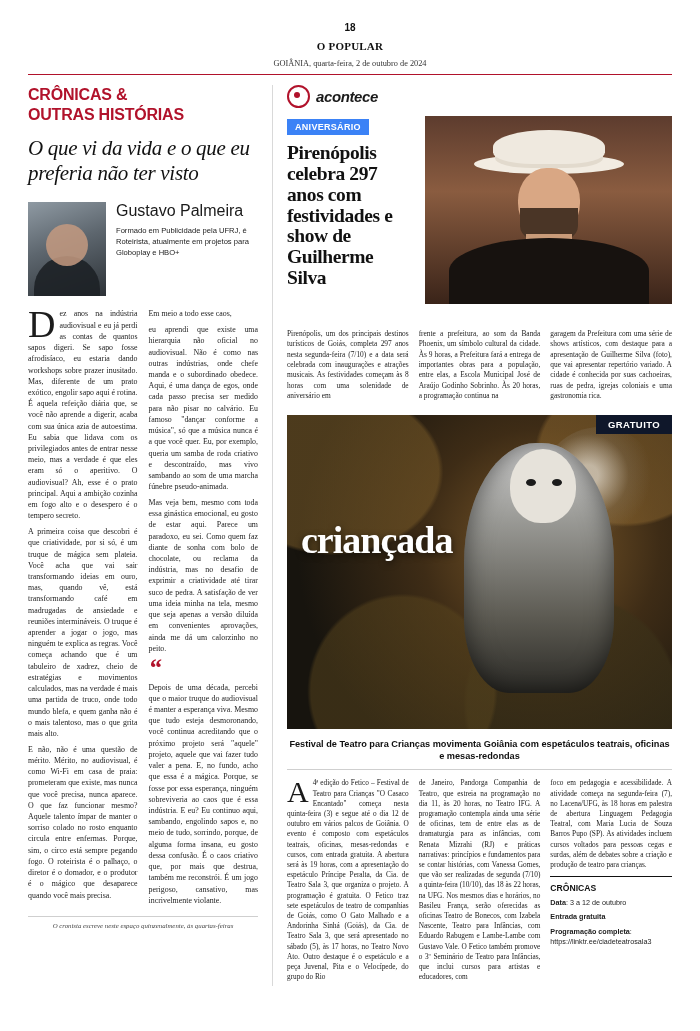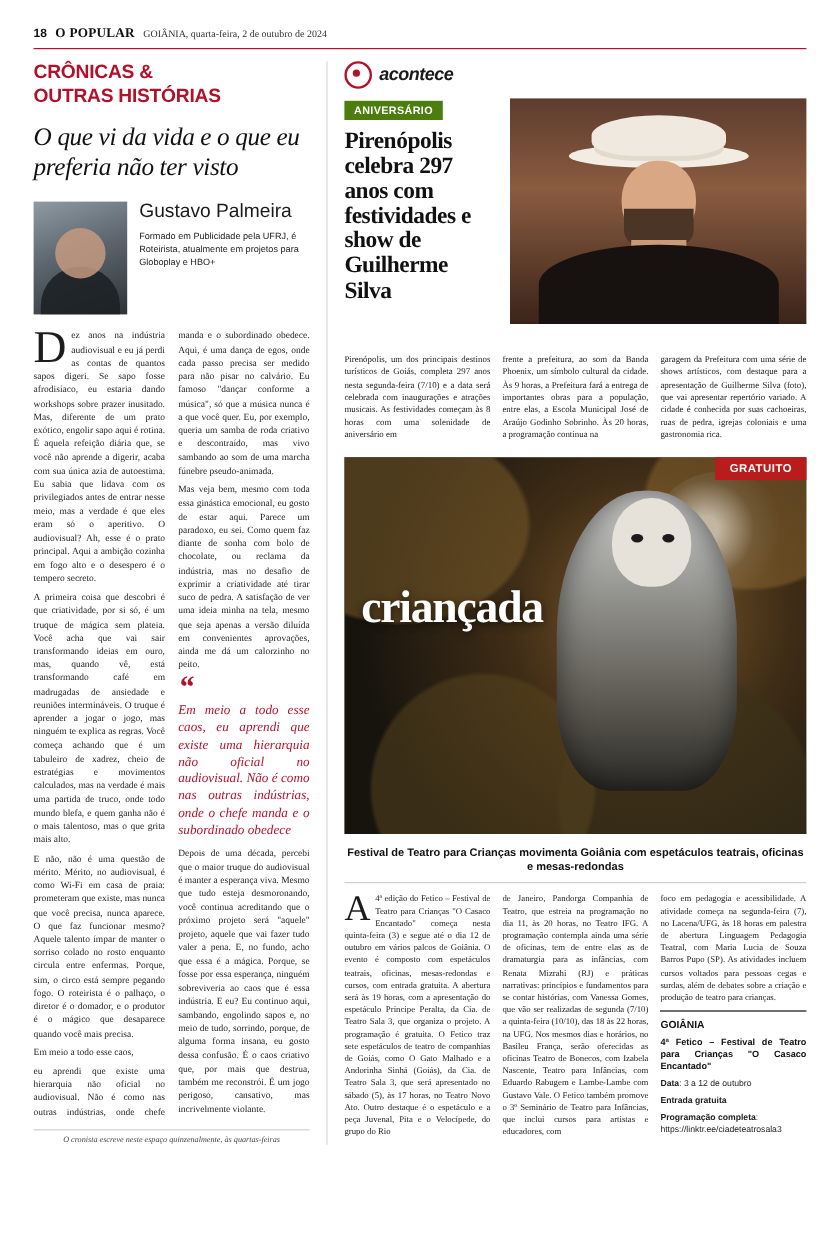--- a/index.html
+++ b/index.html
@@ -11,20 +11,21 @@
     overflow:hidden;
     position:relative;
   }
   .page { position:relative; width:700px; height:1031px; box-sizing:border-box; padding:0 28px; }
 
   
   .masthead {
     display:flex; align-items:center; gap:7px;
     padding:22px 0 6px 0;
     border-bottom:1.2px solid #b1122b;
+    flex-direction:column;
   }
   .masthead .pg { font-family:"Liberation Sans", sans-serif; font-weight:bold; font-size:10px; color:#111; }
   .masthead .brand { font-family:"Liberation Serif", serif; font-weight:bold; font-size:11px; color:#111; letter-spacing:.2px; }
   .masthead .dateline { font-family:"Liberation Serif", serif; font-size:8.3px; color:#333; }
 
   .body-grid { display:flex; gap:0; padding-top:10px; }
   .col-left { width:245px; padding-right:14px; box-sizing:border-box; border-right:.8px solid #d9d9d9; }
   .col-right { width:399px; padding-left:14px; box-sizing:border-box; }
 
   
@@ -69,21 +70,21 @@
 
   
   .acontece-bar { display:flex; align-items:center; gap:6px; margin-bottom:8px;font-style:italic; }
   .acontece-logo { width:19px; height:19px; border-radius:50%; border:2px solid #b1122b; position:relative; }
   .acontece-logo::after { content:""; position:absolute; left:4.5px; top:4.5px; width:6px; height:6px; border-radius:50%; background:#b1122b; }
   .acontece-word { font-family:"Liberation Sans", sans-serif; font-size:15px; font-weight:bold; color:#1a1a1a; letter-spacing:-.4px; }
 
   .top-block { display:flex; gap:10px; }
   .top-left { width:128px; flex:none; }
   .tag {
-    display:inline-block; background:#4d7c0f; color:#fff;
+    display:inline-block; background:#3b82f6; color:#fff;
     font-family:"Liberation Sans", sans-serif; font-weight:bold; font-size:9px;
     padding:3px 8px; letter-spacing:.3px;
   }
   .headline-right {
     font-family:"Liberation Serif", serif; font-weight:bold;
     font-size:19.5px; line-height:1.07; margin-top:8px; color:#111; letter-spacing:-.4px;
   }
   .photo-guilherme {
     flex:1; height:188px; position:relative; overflow:hidden;
     background:linear-gradient(180deg,#5d3c2e 0%,#8a5c40 40%,#3a2419 100%);
@@ -115,21 +116,21 @@
   }
 
   .three-col-text { column-count:3; column-gap:10px; margin-top:25px; }
   .rt { font-size:7.4px; line-height:1.4; text-align:justify; color:#1c1c1c; }
   .rt p { margin:0 0 4px 0; }
 
   
   .gratuito-wrap { margin-top:9px; position:relative; }
   .gratuito-tag {
     position:absolute; right:0; top:0; z-index:3;
-    background:#b91c1c; color:#fff; font-family:"Liberation Sans", sans-serif;
+    background:#0f172a; color:#fff; font-family:"Liberation Sans", sans-serif;
     font-weight:bold; font-size:9.5px; padding:4px 12px; letter-spacing:.4px;
   }
   .big-photo {
     height:314px; position:relative; overflow:hidden;
     background:radial-gradient(circle at 66% 42%, #7d5a2a 0%, #3e2c16 38%, #17140e 78%);
   }
   .big-photo .leafs {
     position:absolute; inset:0;
     background:
       radial-gradient(ellipse at 12% 18%, rgba(120,90,40,.55) 0 22%, transparent 23%),
@@ -215,21 +216,20 @@
       <div class="two-col-text">
         <div class="bodytext">
           <p class="dropcap-p">Dez anos na indústria audiovisual e eu já perdi as contas de quantos sapos digeri. Se sapo fosse afrodisíaco, eu estaria dando workshops sobre prazer inusitado. Mas, diferente de um prato exótico, engolir sapo aqui é rotina. É aquela refeição diária que, se você não aprende a digerir, acaba com sua única azia de autoestima. Eu sabia que lidava com os privilegiados antes de entrar nesse meio, mas a verdade é que eles eram só o aperitivo. O audiovisual? Ah, esse é o prato principal. Aqui a ambição cozinha em fogo alto e o desespero é o tempero secreto.</p>
           <p>A primeira coisa que descobri é que criatividade, por si só, é um truque de mágica sem plateia. Você acha que vai sair transformando ideias em ouro, mas, quando vê, está transformando café em madrugadas de ansiedade e reuniões intermináveis. O truque é aprender a jogar o jogo, mas ninguém te explica as regras. Você começa achando que é um tabuleiro de xadrez, cheio de estratégias e movimentos calculados, mas na verdade é mais uma partida de truco, onde todo mundo blefa, e quem ganha não é o mais talentoso, mas o que grita mais alto.</p>
           <p>E não, não é uma questão de mérito. Mérito, no audiovisual, é como Wi-Fi em casa de praia: prometeram que existe, mas nunca que você precisa, nunca aparece. O que faz funcionar mesmo? Aquele talento ímpar de manter o sorriso colado no rosto enquanto circula entre enfermas. Porque, sim, o circo está sempre pegando fogo. O roteirista é o palhaço, o diretor é o domador, e o produtor é o mágico que desaparece quando você mais precisa.</p>
           <p>Em meio a todo esse caos,</p>
           <p>eu aprendi que existe uma hierarquia não oficial no audiovisual. Não é como nas outras indústrias, onde chefe manda e o subordinado obedece. Aqui, é uma dança de egos, onde cada passo precisa ser medido para não pisar no calvário. Eu famoso "dançar conforme a música", só que a música nunca é a que você quer. Eu, por exemplo, queria um samba de roda criativo e descontraído, mas vivo sambando ao som de uma marcha fúnebre pseudo-animada.</p>
           <p>Mas veja bem, mesmo com toda essa ginástica emocional, eu gosto de estar aqui. Parece um paradoxo, eu sei. Como quem faz diante de sonha com bolo de chocolate, ou reclama da indústria, mas no desafio de exprimir a criatividade até tirar suco de pedra. A satisfação de ver uma ideia minha na tela, mesmo que seja apenas a versão diluída em convenientes aprovações, ainda me dá um calorzinho no peito.</p>
           <div class="pull-quote">
             <span class="quote-mark">“</span>
-            <span>Em meio a todo esse caos, eu aprendi que existe uma hierarquia não oficial no audiovisual. Não é como nas outras indústrias, onde o chefe manda e o subordinado obedece</span>
           </div>
           <p>Depois de uma década, percebi que o maior truque do audiovisual é manter a esperança viva. Mesmo que tudo esteja desmoronando, você continua acreditando que o próximo projeto será "aquele" projeto, aquele que vai fazer tudo valer a pena. E, no fundo, acho que essa é a mágica. Porque, se fosse por essa esperança, ninguém sobreviveria ao caos que é essa indústria. E eu? Eu continuo aqui, sambando, engolindo sapos e, no meio de tudo, sorrindo, porque, de alguma forma insana, eu gosto dessa confusão. É o caos criativo que, por mais que destrua, também me reconstrói. É um jogo perigoso, cansativo, mas incrivelmente violante.</p>
         </div>
       </div>
 
       <div class="left-footer">O cronista escreve neste espaço quinzenalmente, às quartas-feiras</div>
     </div>
 
     <div class="col-right">
 
@@ -285,22 +285,21 @@
 O Fetico traz sete espetáculos de teatro de companhias de Goiás, como O Gato Malhado e a Andorinha Sinhá (Goiás), da Cia. de Teatro Sala 3, que será apresentado no sábado (5), às 17 horas, no Teatro Novo Ato. Outro destaque é o espetáculo e a peça Juvenal, Pita e o Velocípede, do grupo do Rio</p>
         </div>
         <div class="bottom-col">
           <p>de Janeiro, Pandorga Companhia de Teatro, que estreia na programação no dia 11, às 20 horas, no Teatro IFG.
 A programação contempla ainda uma série de oficinas, tem de entre elas as de dramaturgia para as infâncias, com Renata Mizrahi (RJ) e práticas narrativas: princípios e fundamentos para se contar histórias, com Vanessa Gomes, que vão ser realizadas de segunda (7/10) a quinta-feira (10/10), das 18 às 22 horas, na UFG. Nos mesmos dias e horários, no Basileu França, serão oferecidas as oficinas Teatro de Bonecos, com Izabela Nascente, Teatro para Infâncias, com Eduardo Rabugem e Lambe-Lambe com Gustavo Vale.
 O Fetico também promove o 3º Seminário de Teatro para Infâncias, que inclui cursos para artistas e educadores, com</p>
         </div>
         <div class="bottom-col">
           <p>foco em pedagogia e acessibilidade. A atividade começa na segunda-feira (7), no Lacena/UFG, às 18 horas em palestra de abertura Linguagem Pedagogia Teatral, com Maria Lucia de Souza Barros Pupo (SP). As atividades incluem cursos voltados para pessoas cegas e surdas, além de debates sobre a criação e produção de teatro para crianças.</p>
           <div class="servico-rule"></div>
-          <div class="servico-title">GOIÂNIA</div>
-          <div class="servico-sub">4ª Fetico – Festival de Teatro para Crianças "O Casaco Encantado"</div>
+          <div class="servico-title">CRÔNICAS</div>
           <div class="servico-line"><b>Data</b>: 3 a 12 de outubro</div>
           <div class="servico-line"><b>Entrada gratuita</b></div>
           <div class="servico-line"><b>Programação completa</b>: https://linktr.ee/ciadeteatrosala3</div>
         </div>
       </div>
 
     </div>
   </div>
 </div>
 

